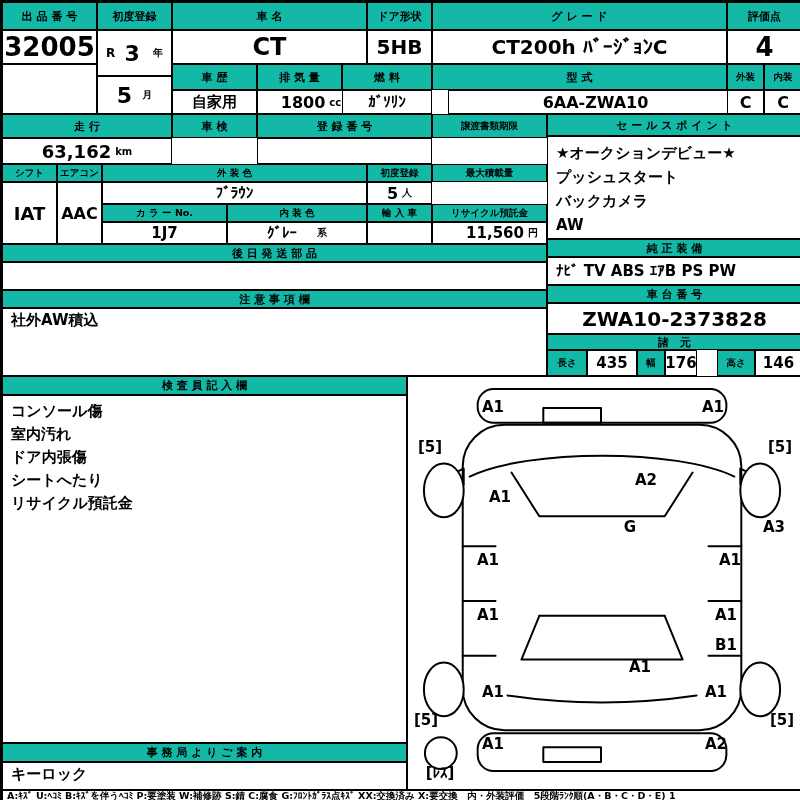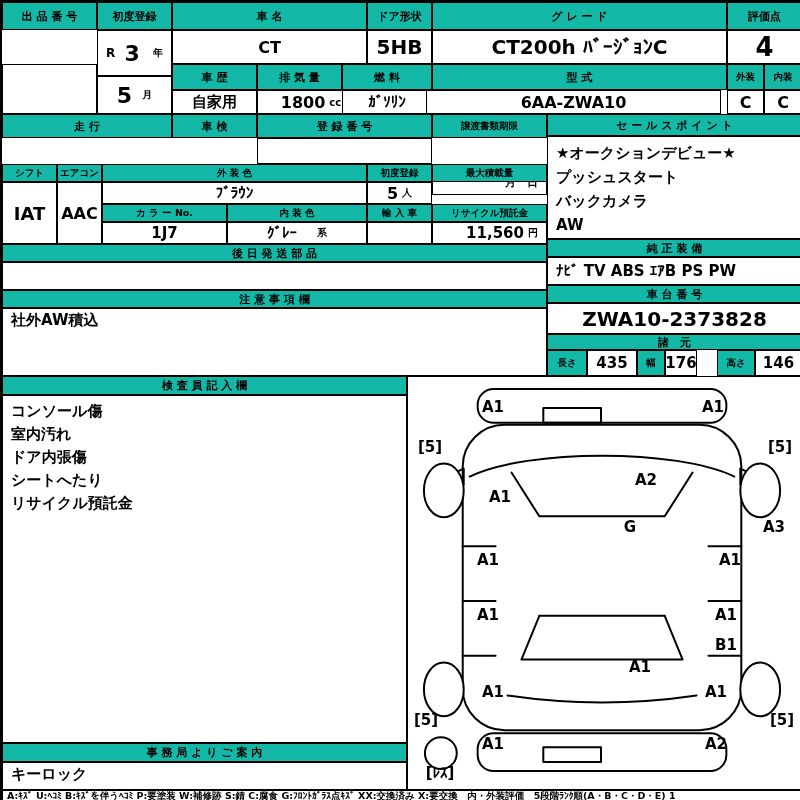--- a/index.html
+++ b/index.html
@@ -20,21 +20,21 @@
   }
   .hdr { background:#14b8a6; font-size:11px; font-weight:bold; }
   .hdr.sm { font-size:9.5px; }
   .val { font-weight:bold; }
   .left { justify-content:flex-start; }
   .right-al { justify-content:flex-end; }
   .top-al { align-items:flex-start; }
   .pad { padding:2px 8px; }
   .u { font-size:10px; font-weight:bold; margin-left:4px; }
   .big { font-size:26px; }
-  .f24 { font-size:16px; }
+  .f24 { font-size:24px; }
   .f20 { font-size:20px; }
   .f18 { font-size:18px; }
   .f16 { font-size:16px; }
   .f15 { font-size:15px; }
   .f11 { font-size:11px; font-weight:bold;margin-top:31px; }
   .lines { display:block; padding:4px 8px; }
   .lines div { font-size:15px; font-weight:bold; line-height:24px; }
   .ins-lines div { font-size:15px; font-weight:bold; line-height:23px; }
   .era { font-size:12px; font-weight:bold; }
   .regnum { font-size:22px; font-weight:bold; }
@@ -49,20 +49,21 @@
     display:flex; align-items:center; justify-content:flex-start;
     font-size:9.5px; font-weight:bold; padding-left:4px; white-space:nowrap;
   }
 </style>
 </head>
 <body>
 
 <div id="sheet">
 
   <div class="cell hdr" style="left:0;top:0;width:95px;height:28px">出 品 番 号</div>
+  <div class="cell val big" style="left:0;top:28px;width:95px;height:34px">32005</div>
   <div class="cell" style="left:0;top:62px;width:95px;height:50px"></div>
 
   <div class="cell hdr" style="left:95px;top:0;width:75px;height:28px">初度登録</div>
   <div class="cell" style="left:95px;top:28px;width:75px;height:46px;justify-content:space-between;padding:0 8px">
     <span class="era">R</span>
     <span class="regnum">3</span>
     <span class="u">年</span>
   </div>
   <div class="cell" style="left:95px;top:74px;width:75px;height:38px;gap:6px">
     <span class="regnum">5</span>
@@ -87,37 +88,40 @@
   <div class="cell hdr" style="left:255px;top:62px;width:85px;height:26px">排 気 量</div>
   <div class="cell" style="left:255px;top:88px;width:108px;height:24px">
     <span class="val f16">1800</span>
     <span class="u">cc</span>
   </div>
 
   <div class="cell hdr" style="left:340px;top:62px;width:90px;height:26px">燃 料</div>
   <div class="cell val f15" style="left:340px;top:88px;width:90px;height:24px">ｶﾞｿﾘﾝ</div>
 
   <div class="cell hdr" style="left:430px;top:62px;width:295px;height:26px">型 式</div>
-  <div class="cell val f16" style="left:424px;top:88px;width:295px;height:24px">6AA-ZWA10</div>
+  <div class="cell val f16" style="left:446px;top:88px;width:295px;height:24px">6AA-ZWA10</div>
 
   <div class="cell hdr sm" style="left:725px;top:62px;width:37px;height:26px">外装</div>
   <div class="cell hdr sm" style="left:762px;top:62px;width:38px;height:26px">内装</div>
   <div class="cell val f16" style="left:725px;top:88px;width:37px;height:24px">C</div>
   <div class="cell val f16" style="left:762px;top:88px;width:38px;height:24px">C</div>
 
   <div class="cell hdr" style="left:0;top:112px;width:170px;height:24px">走 行</div>
+  <div class="cell" style="left:0;top:136px;width:170px;height:26px">
+    <span class="val f18">63,162</span>
+    <span class="u">km</span>
+  </div>
 
   <div class="cell hdr" style="left:170px;top:112px;width:85px;height:24px">車 検</div>
   <div class="cell f11" style="left:170px;top:136px;width:85px;height:26px">年　　月</div>
 
   <div class="cell hdr" style="left:255px;top:112px;width:175px;height:24px">登 録 番 号</div>
   <div class="cell" style="left:255px;top:136px;width:175px;height:26px"></div>
 
   <div class="cell hdr sm" style="left:430px;top:112px;width:115px;height:24px">譲渡書類期限</div>
-  <div class="cell f11 right-al pad" style="left:430px;top:136px;width:115px;height:26px">月　日</div>
 
   <div class="cell hdr" style="left:545px;top:112px;width:255px;height:22px">セ ー ル ス ポ イ ン ト</div>
   <div class="cell lines top-al left" style="left:545px;top:134px;width:255px;height:103px">
     <div>★オークションデビュー★</div>
     <div>プッシュスタート</div>
     <div>バックカメラ</div>
     <div>AW</div>
   </div>
 
   <div class="cell hdr sm" style="left:0;top:162px;width:55px;height:18px">シフト</div>

